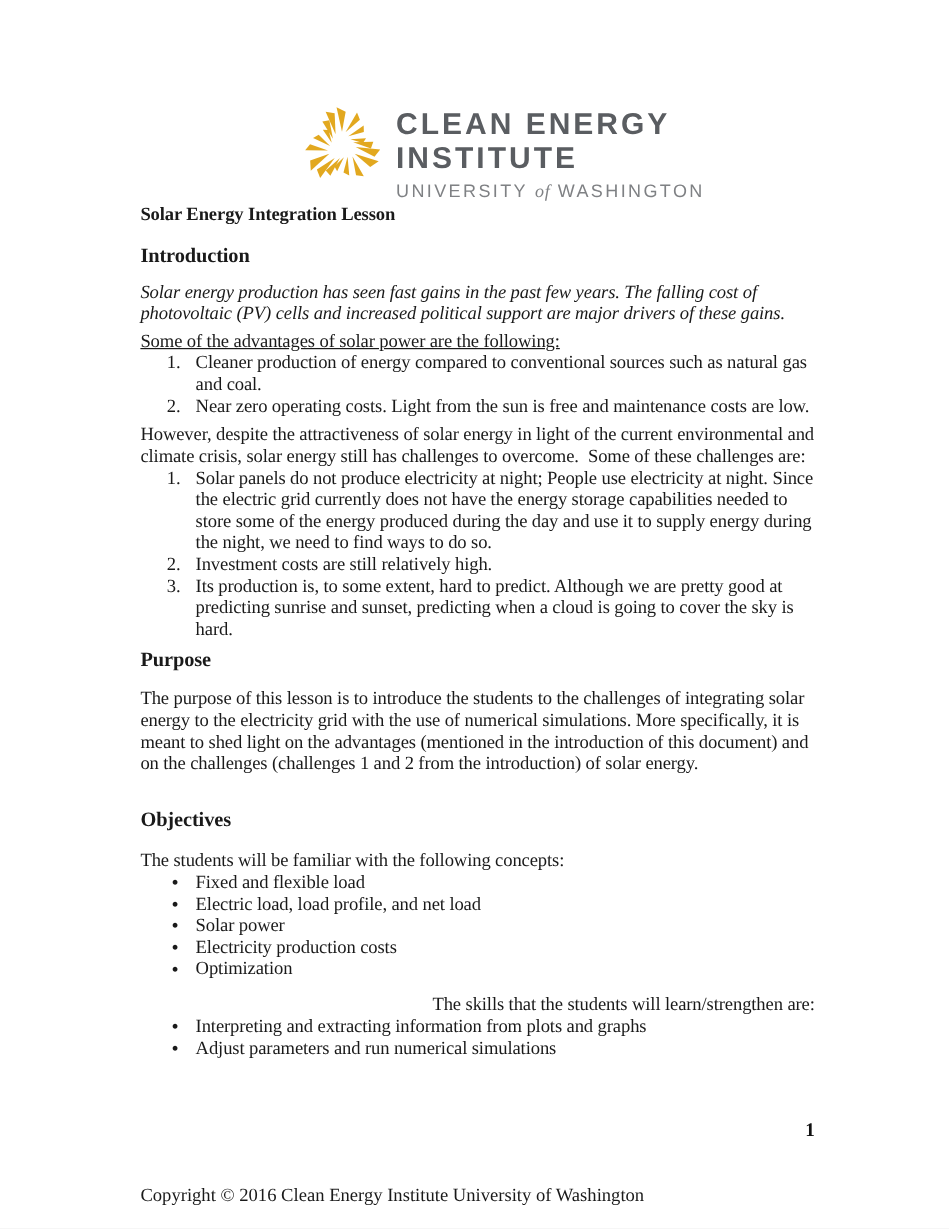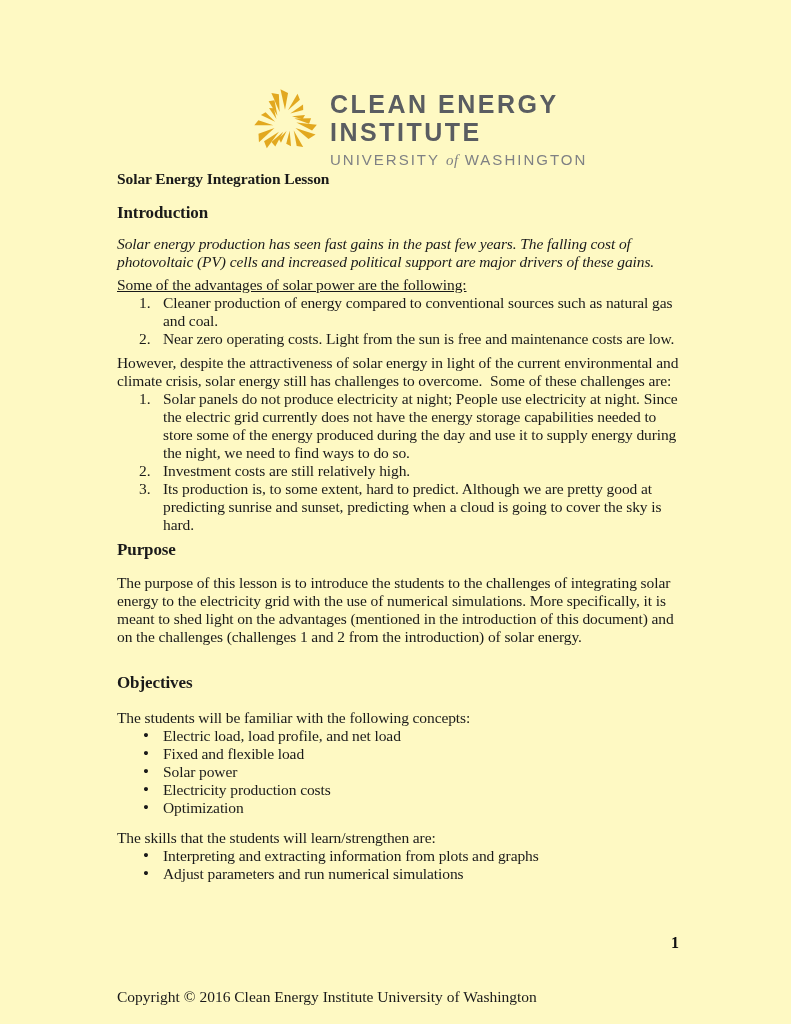--- a/index.html
+++ b/index.html
@@ -2,21 +2,21 @@
 <html><head>
 <meta charset="utf-8">
 <style>
   * { margin: 0; padding: 0; box-sizing: border-box; }
   html, body { background: #e8e8e8; }
   .page {
     position: relative;
     width: 791px;
     height: 1024px;
     margin: 0 auto;
-    background: #fef9c3;
+    background: #ffffff;
     font-family: "Liberation Serif", "DejaVu Serif", serif;
     color: #1a1a1a;
     overflow: hidden;
   }
 
   
   .logo {
     position: absolute;
     left: 247px;
     top: 84px;
@@ -63,21 +63,21 @@
   h2.heading { font-weight: 700; font-size: 17px; line-height: 18px; }
 
   .h-intro   { margin-top: 16px; }
   .p-intro   { margin-top: 13px; font-style: italic; }
   .p-adv     { margin-top: 5px; text-decoration: underline; }
   .p-chal    { margin-top: 6px; }
   .h-purpose { margin-top: 7px; }
   .p-purpose { margin-top: 15px; }
   .h-objectives { margin-top: 28px; }
   .p-concepts   { margin-top: 17px; }
-  .p-skills     { margin-top: 12px; }
+  .p-skills     { margin-top: 12px; text-align: right; }
 
   ol.num-list { list-style: none; counter-reset: item; }
   ol.num-list li {
     counter-increment: item;
     position: relative;
     padding-left: 46px;
   }
   ol.num-list li::before {
     content: counter(item) ".";
     position: absolute;
@@ -171,22 +171,22 @@
       <li>Its production is, to some extent, hard to predict. Although we are pretty good at predicting sunrise and sunset, predicting when a cloud is going to cover the sky is hard.</li>
     </ol>
 
     <h2 class="heading h-purpose">Purpose</h2>
     <p class="p-purpose">The purpose of this lesson is to introduce the students to the challenges of integrating solar energy to the electricity grid with the use of numerical simulations. More specifically, it is meant to shed light on the advantages (mentioned in the introduction of this document) and on the challenges (challenges 1 and 2 from the introduction) of solar energy.</p>
 
     <h2 class="heading h-objectives">Objectives</h2>
 
     <p class="p-concepts">The students will be familiar with the following concepts:</p>
     <ul class="bullet-list">
+      <li>Fixed and flexible load</li>
       <li>Electric load, load profile, and net load</li>
-      <li>Fixed and flexible load</li>
       <li>Solar power</li>
       <li>Electricity production costs</li>
       <li>Optimization</li>
     </ul>
 
     <p class="p-skills">The skills that the students will learn/strengthen are:</p>
     <ul class="bullet-list">
       <li>Interpreting and extracting information from plots and graphs</li>
       <li>Adjust parameters and run numerical simulations</li>
     </ul>

